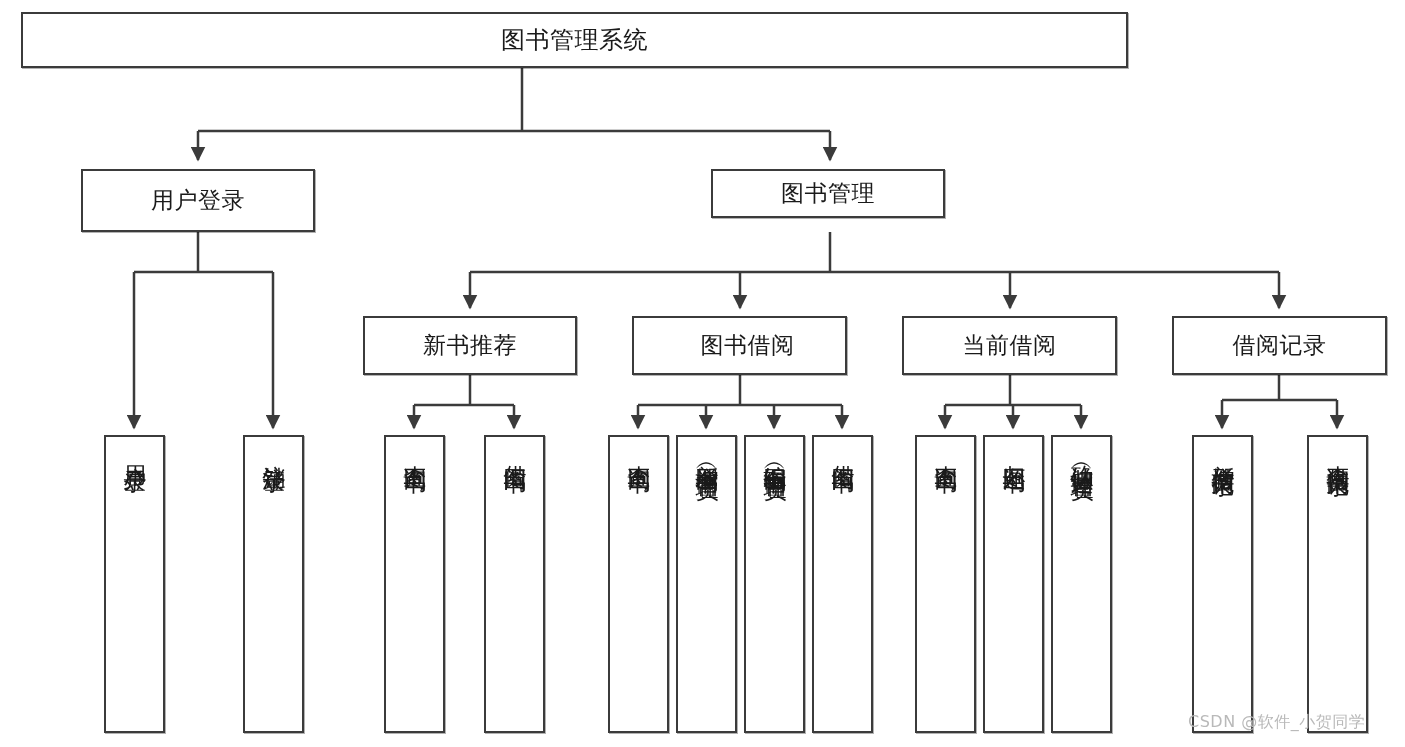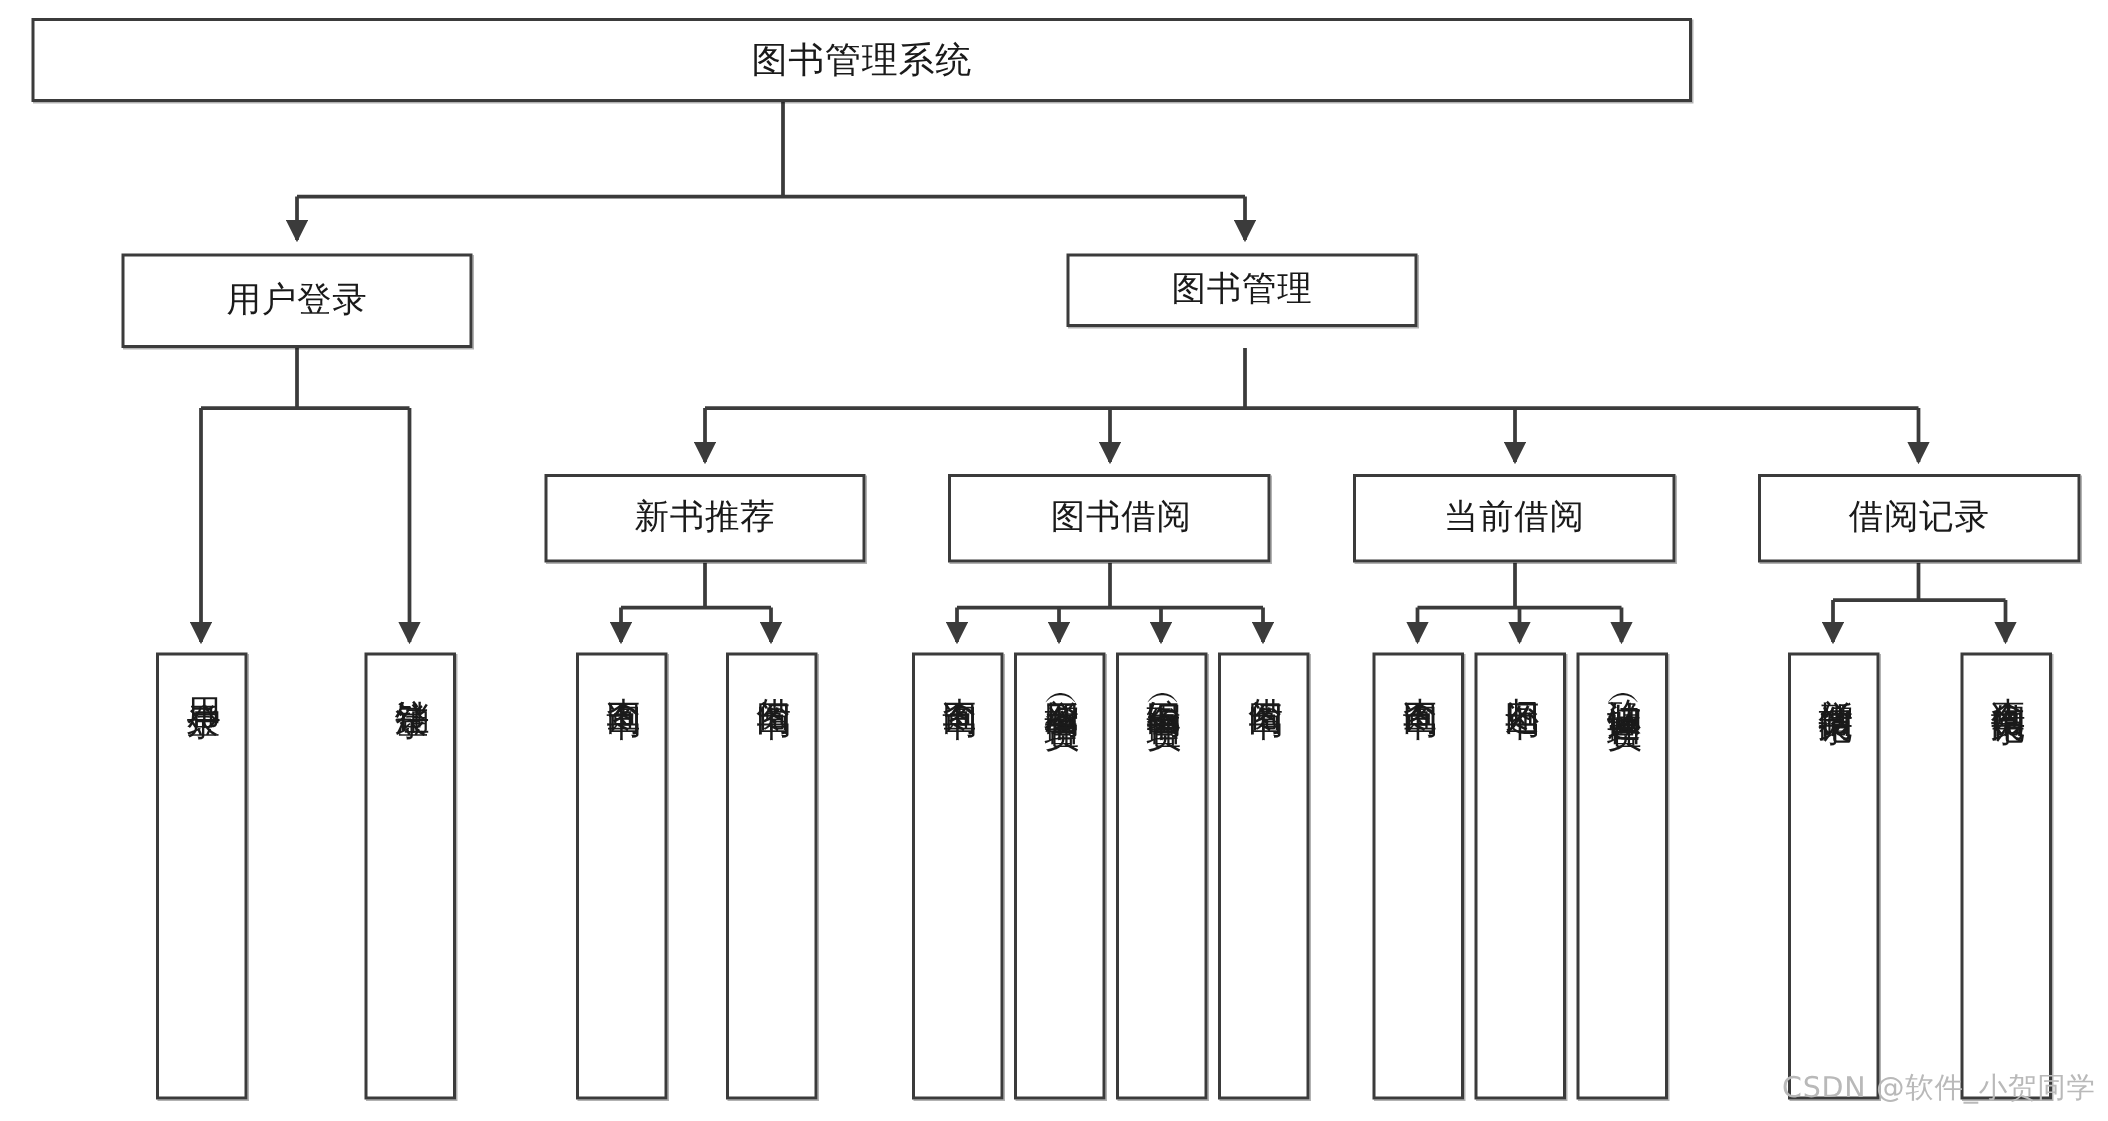--- a/index.html
+++ b/index.html
@@ -58,21 +58,21 @@
     left: 0;
     top: 0;
     width: 1405px;
     height: 747px;
     pointer-events: none;
   }
   .watermark {
     position: absolute;
     left: 1188px;
     top: 712px;
-    font-size: 19px;
+    font-size: 16px;
     color: #b9b9b9;
     white-space: nowrap;
     letter-spacing: 0.5px;
   }
 </style>
 </head>
 <body>
 
 <div id="canvas">
 

